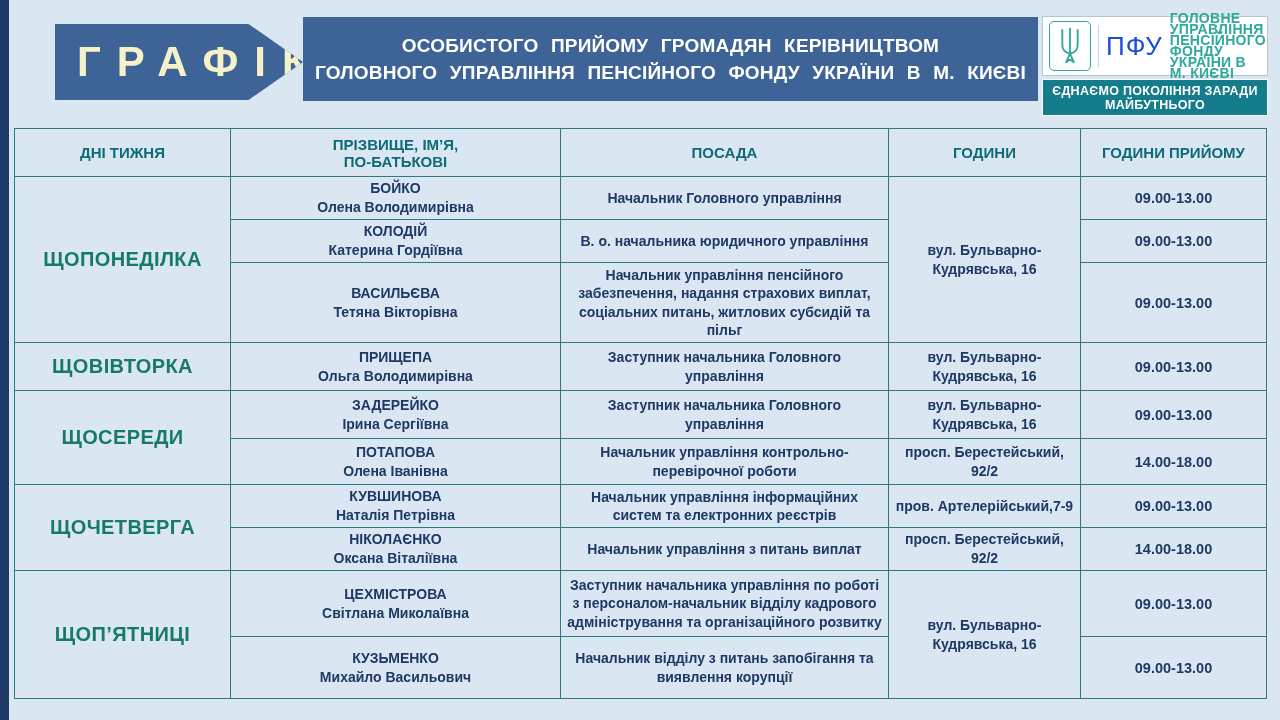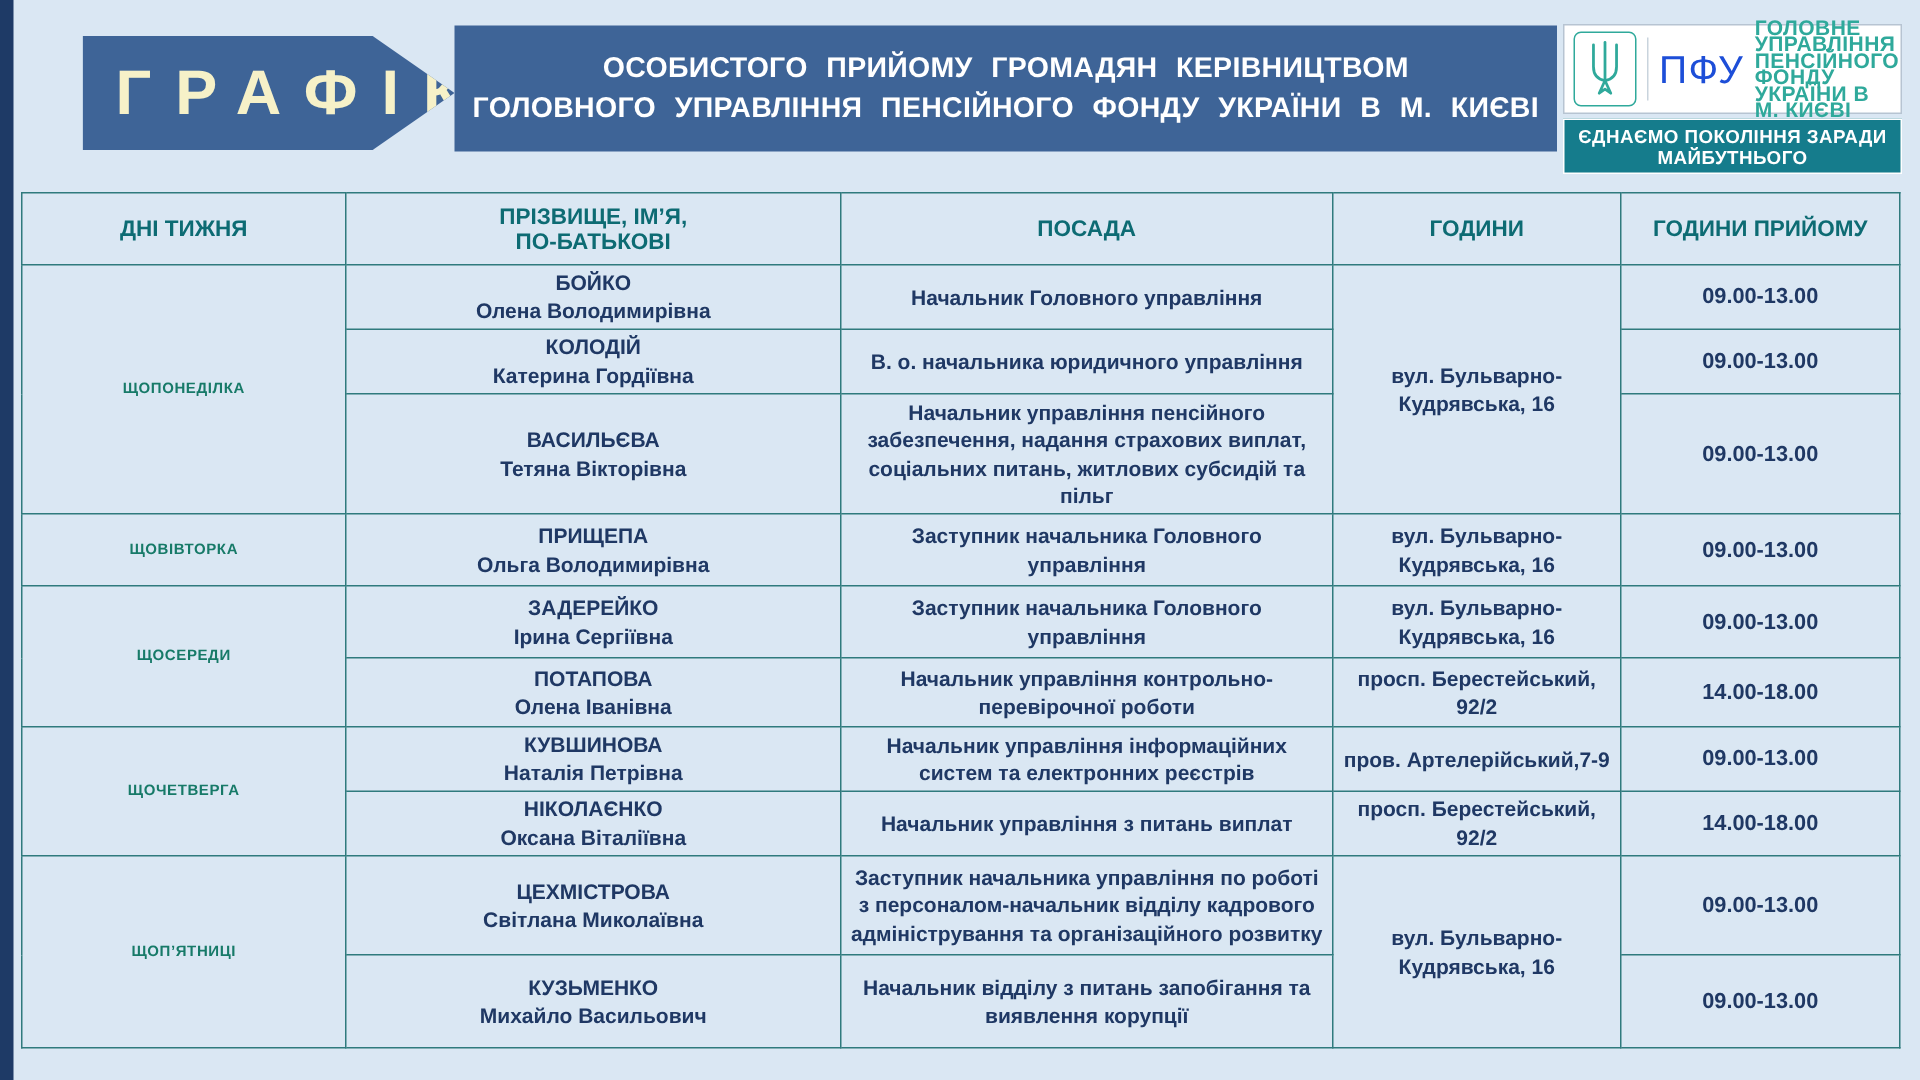--- a/index.html
+++ b/index.html
@@ -66,21 +66,21 @@
   table.schedule th,table.schedule td{
     border:1.6px solid #2f7a7d;
     text-align:center;vertical-align:middle;
     padding:2px 6px;box-sizing:border-box;
   }
   th.hdr{
     color:#0d6b73;font-size:15px;font-weight:700;height:48px;
   }
   .pre{white-space:pre-line;}
   td.day{
-    color:#177a68;font-size:10px;font-weight:700;letter-spacing:.4px;margin-top:18px;
+    color:#177a68;font-size:20px;font-weight:700;letter-spacing:.4px;margin-top:18px;
   }
   td.name{color:#1f3864;font-weight:700;font-size:14px;line-height:19px;}
   td.pos{color:#1f3864;font-weight:700;font-size:14px;line-height:18.5px;}
   td.addr{color:#1f3864;font-weight:700;font-size:14px;line-height:19px;margin-top:20px;}
   td.hours{color:#1f3864;font-weight:700;font-size:14.5px;}
   tr.h42{height:42px;} tr.h80{height:80px;} tr.h48{height:48px;}
   tr.h46{height:46px;} tr.h38{height:38px;} tr.h66{height:66px;} tr.h62{height:62px;}
 </style>
 </head>
 <body>

